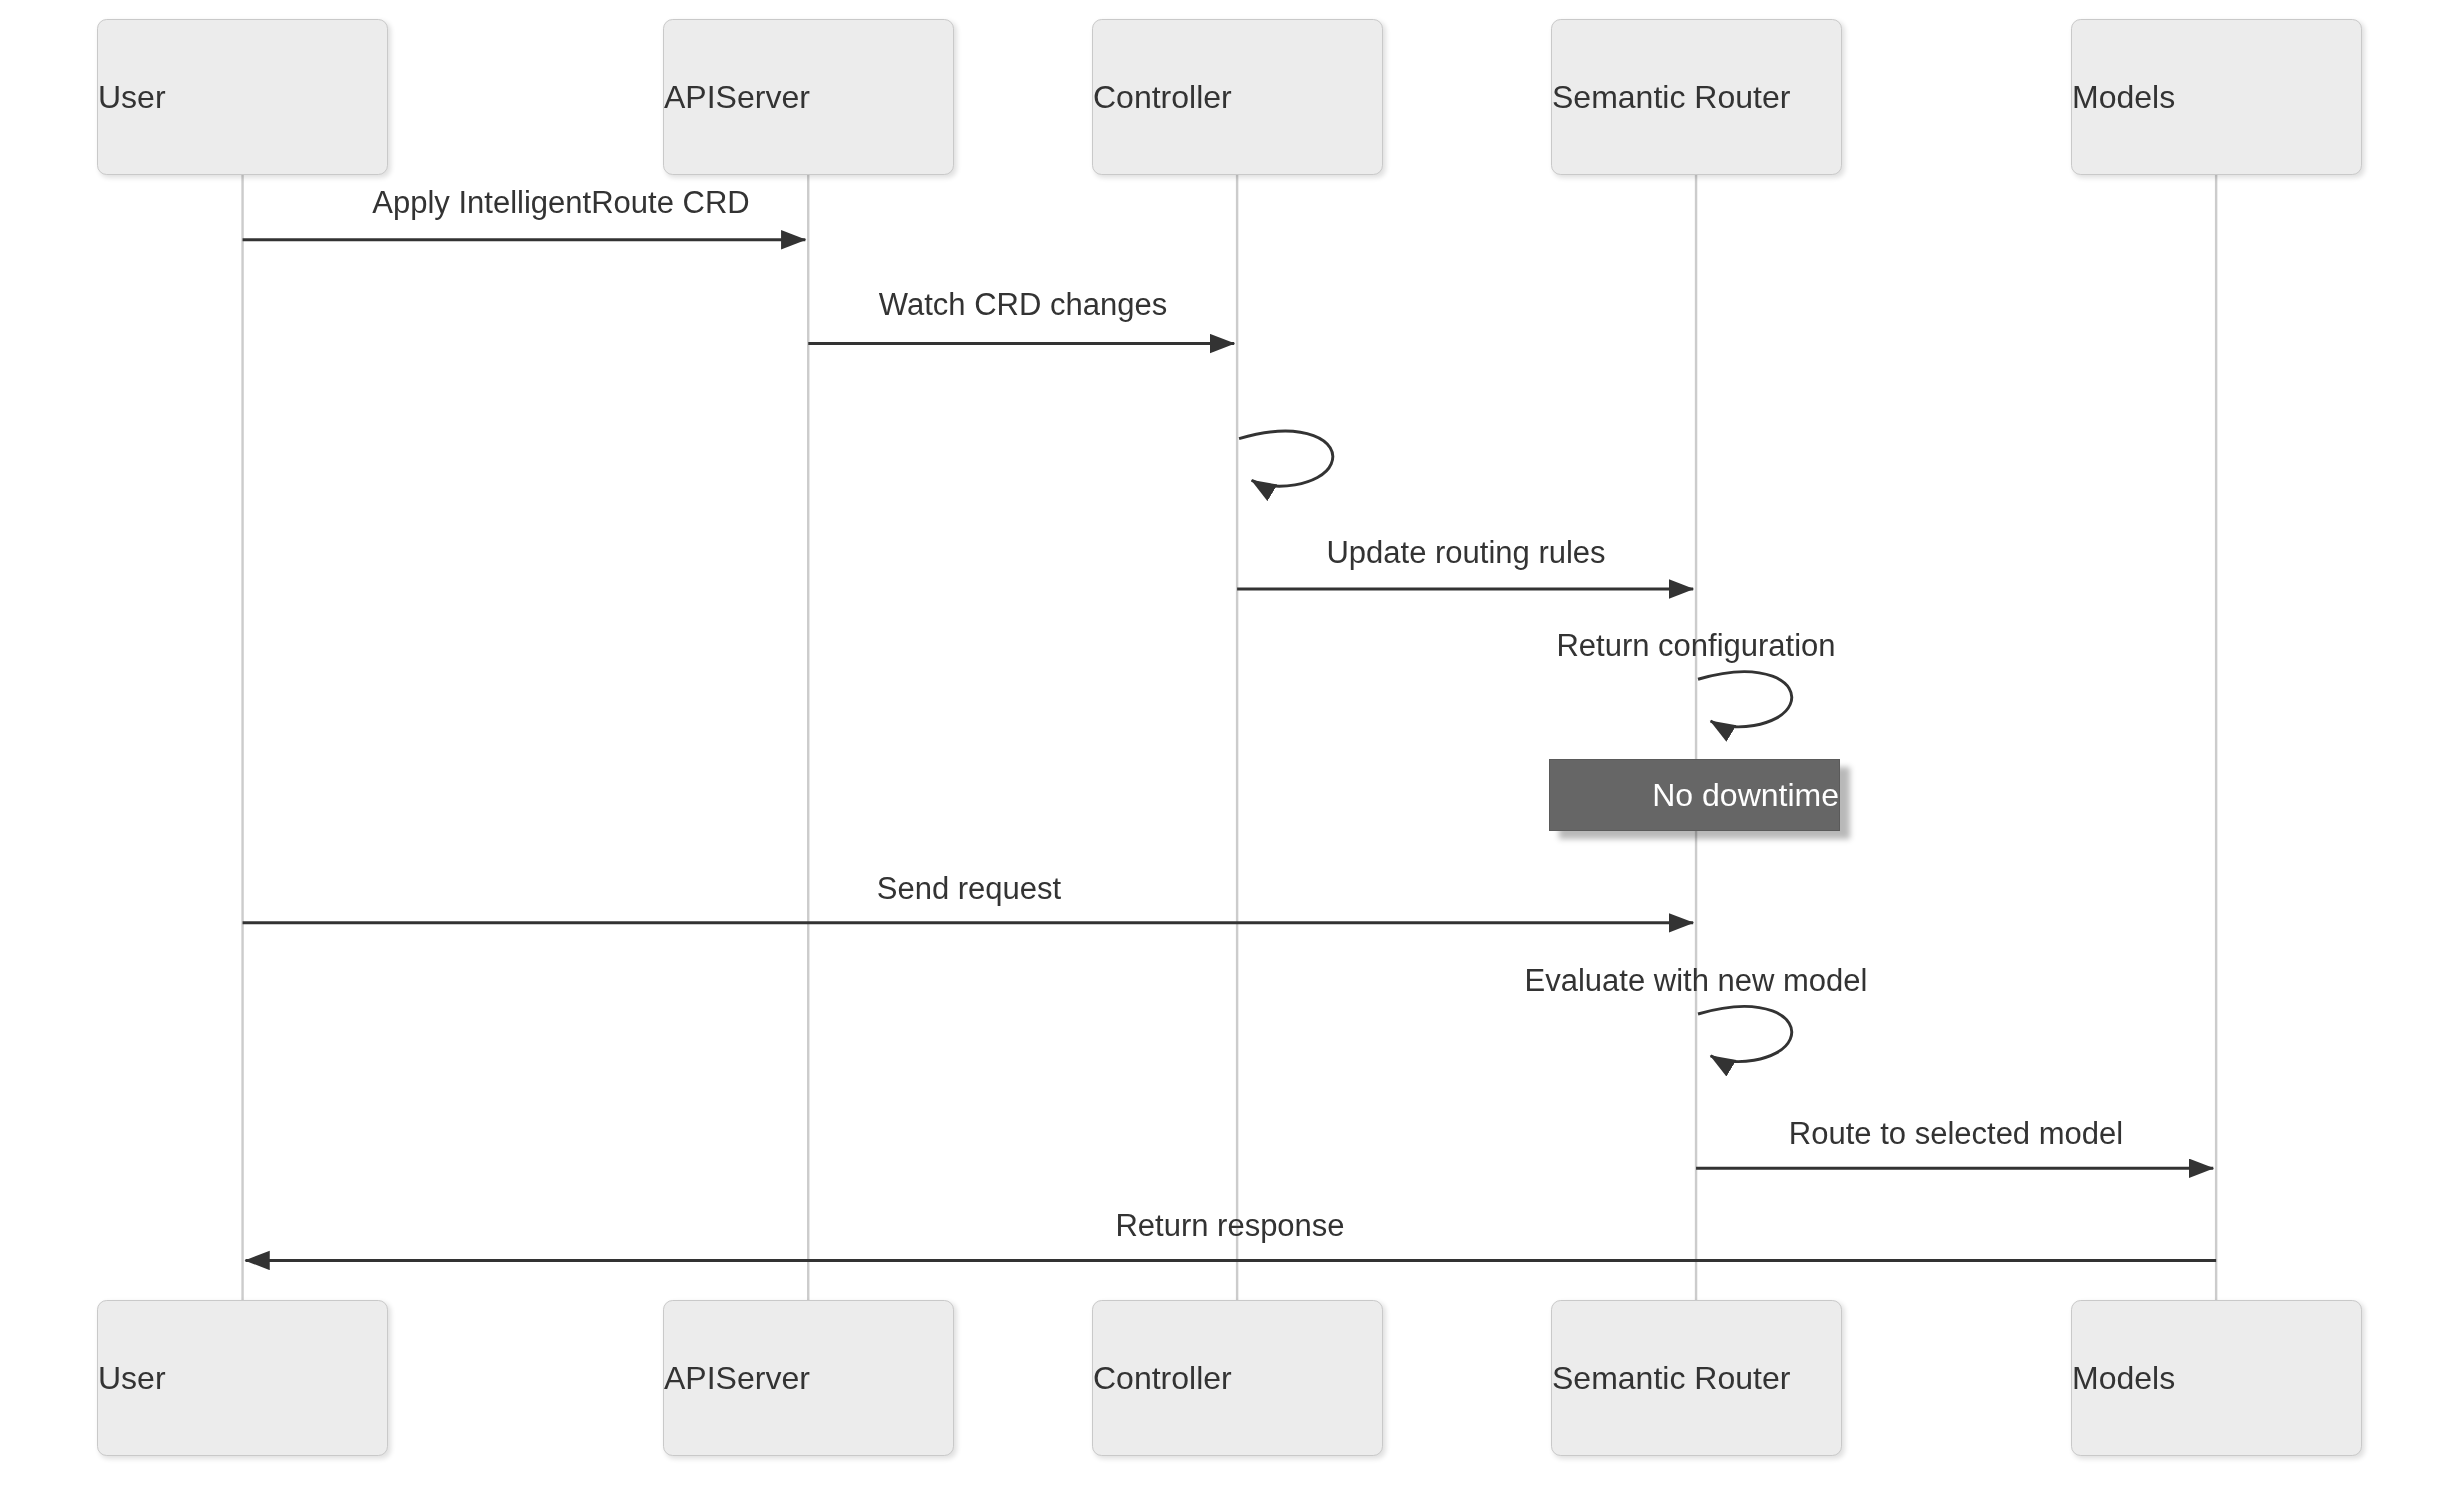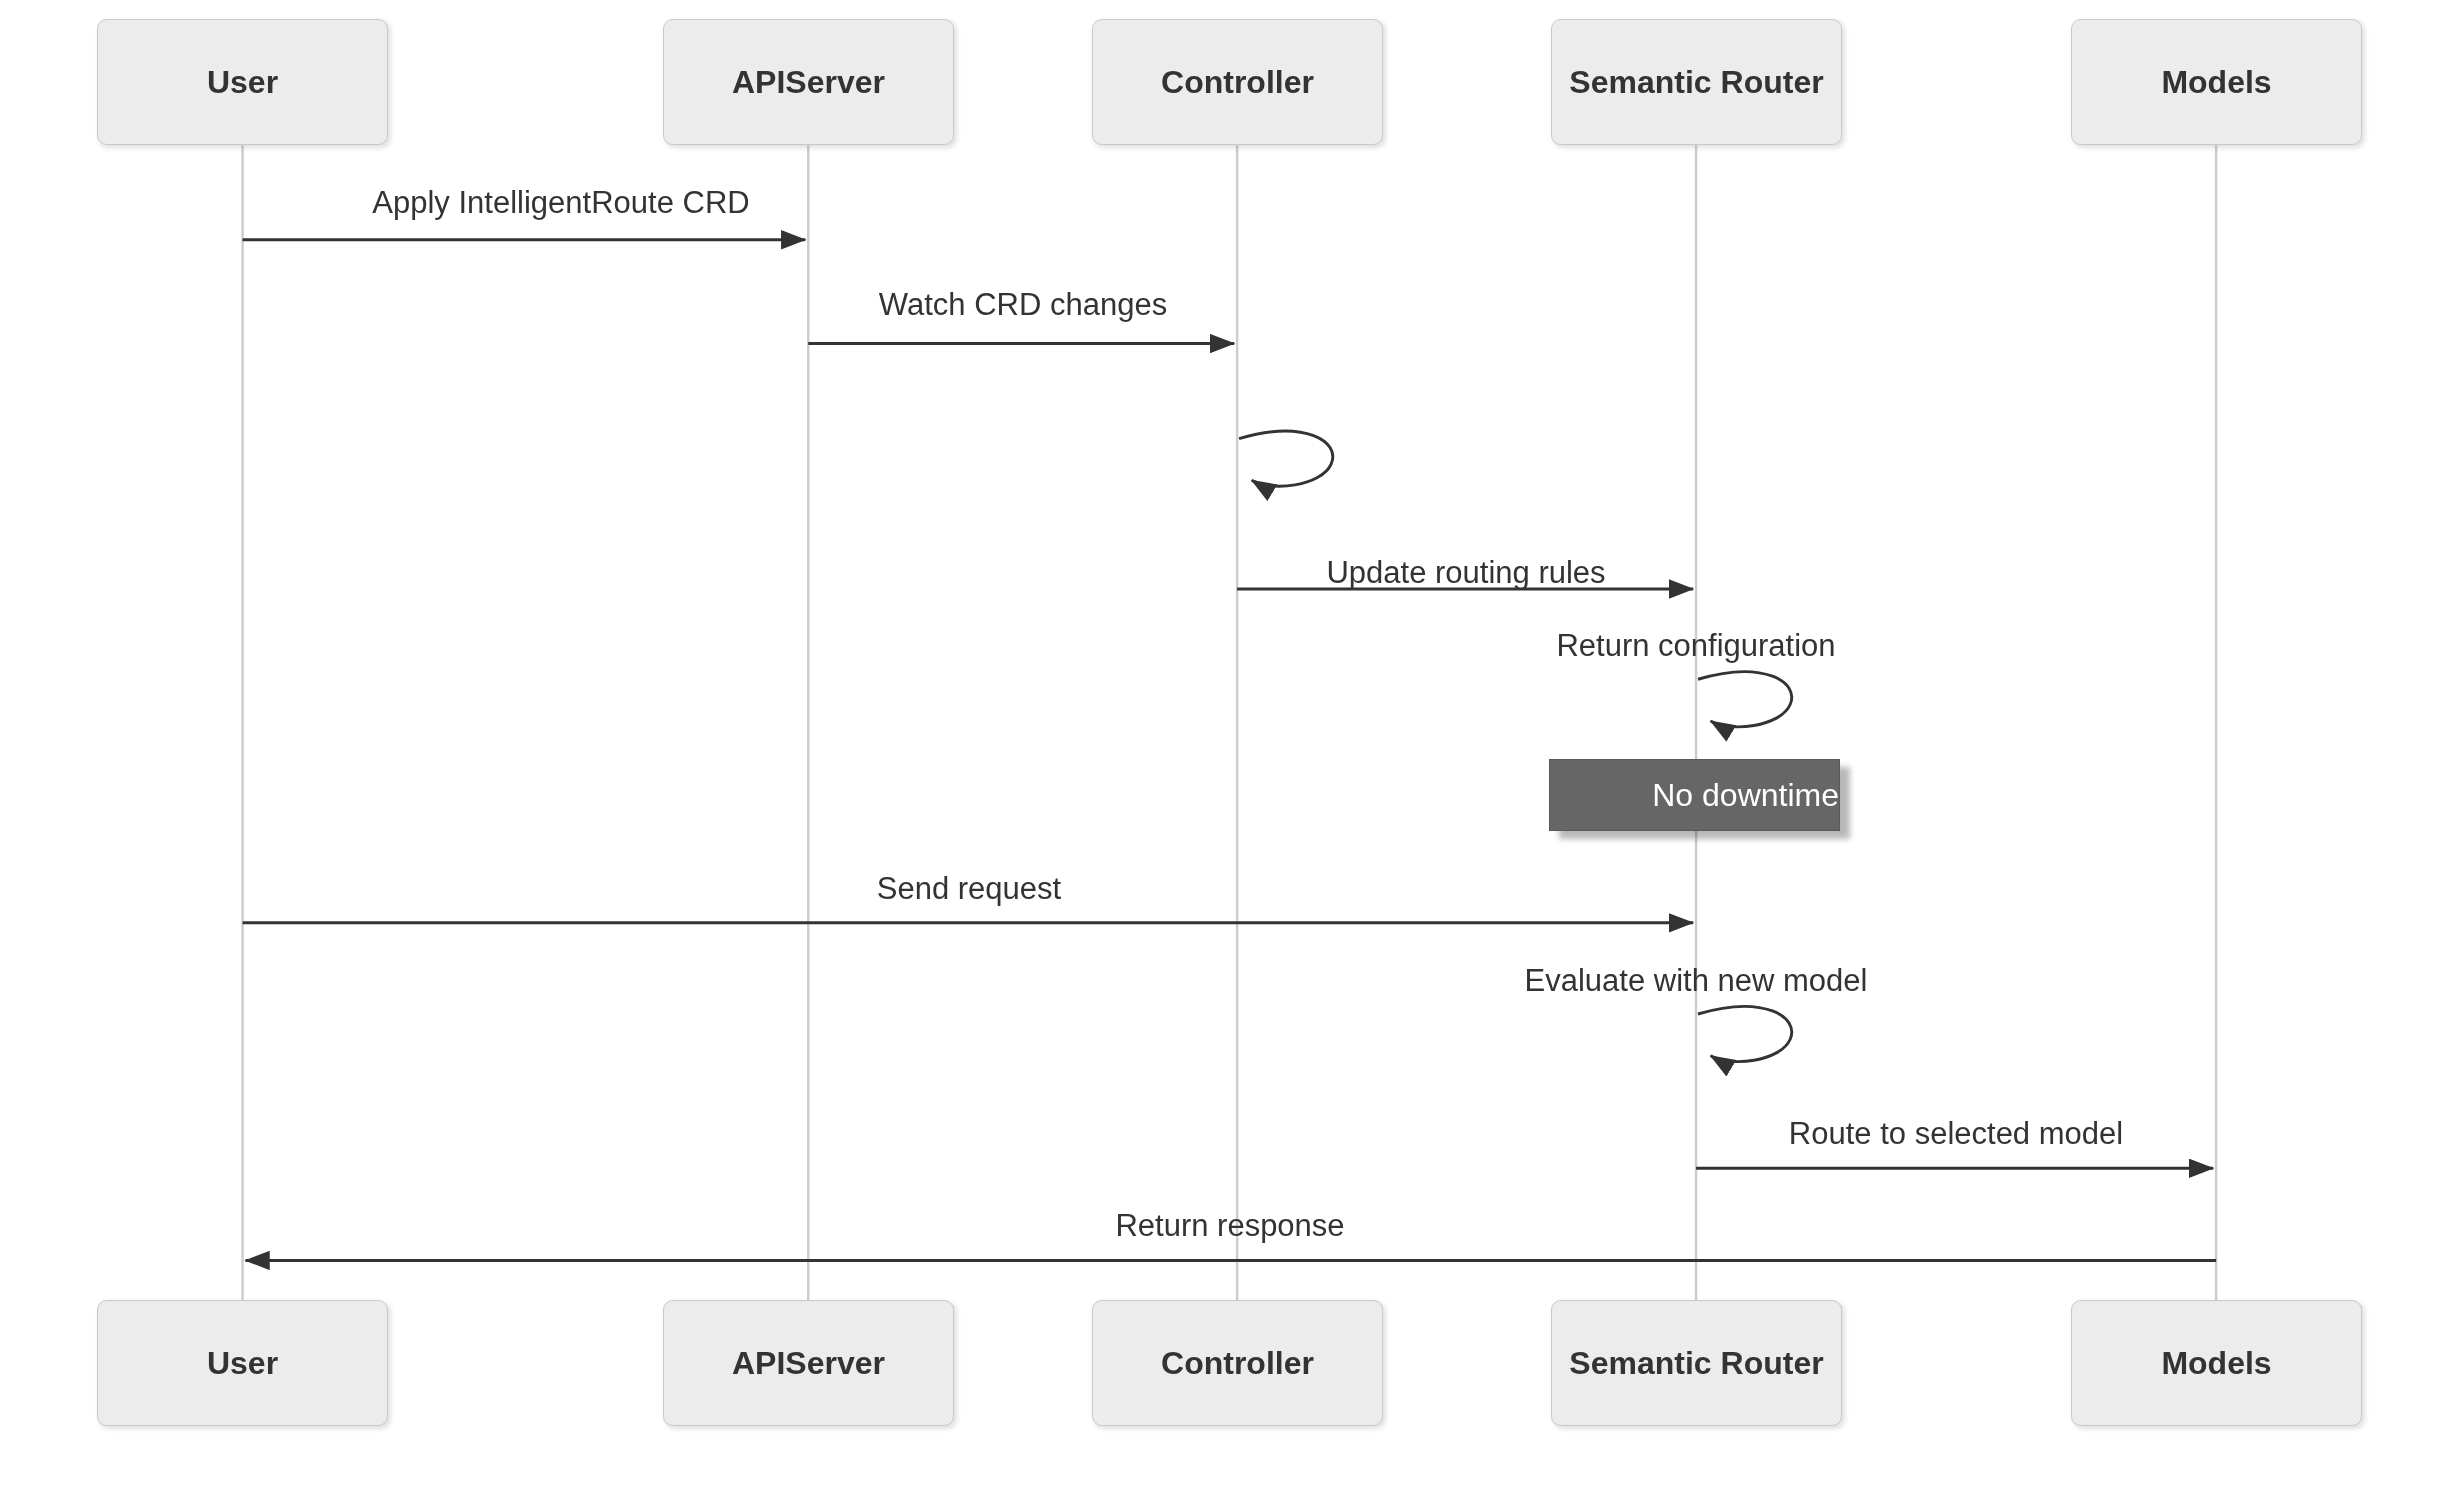--- a/index.html
+++ b/index.html
@@ -1,26 +1,26 @@
 <!DOCTYPE html>
 <html style="--background: #ffffff; --actor-fill: #ececec; --actor-border: #c9c9c9; --actor-text: #333333; --lifeline: #cccccc; --message-line: #333333; --message-text: #333333; --note-fill: #666666; --note-text: #ffffff;"><head>
 <meta charset="utf-8">
 <style>
   html,body{margin:0;padding:0;}
   body{background:var(--background,#ffffff);font-family:"Liberation Sans",sans-serif;}
   #canvas{position:relative;width:2449px;height:1506px;background:var(--background,#ffffff);overflow:hidden;}
 
   .actor{
-    position:absolute;width:291px;height:126px;box-sizing:border-box;
+    position:absolute;width:291px;height:156px;box-sizing:border-box;
     background:var(--actor-fill,#ececec);
     border:1.9px solid var(--actor-border,#c9c9c9);
     border-radius:9.7px;
     box-shadow:2.9px 2.9px 4.9px rgba(0,0,0,0.12);
-    display:flex;align-items:center;justify-content:center;
-    font-size:32px;color:var(--actor-text,#333333);font-weight:bold;
+    display:flex;align-items:center;justify-content:flex-start;
+    font-size:32px;color:var(--actor-text,#333333);
   }
   .msg{
     position:absolute;transform:translateX(-50%);
     white-space:nowrap;height:43px;line-height:43px;
     font-size:31px;color:var(--message-text,#333333);
   }
   .note{
     position:absolute;left:1549px;top:759px;width:291px;height:72px;box-sizing:border-box;
     background:var(--note-fill,#666666);
     border:1px solid #5a5a5a;
@@ -91,21 +91,21 @@
   </div>
   <div class="actor" style="left:1551px;top:1300px;">
     <span>Semantic Router</span>
   </div>
   <div class="actor" style="left:2071px;top:1300px;">
     <span>Models</span>
   </div>
 
   <div class="msg" style="left:525px;top:181px;margin-left:36px;">Apply IntelligentRoute CRD</div>
   <div class="msg" style="left:1023px;top:283px;">Watch CRD changes</div>
-  <div class="msg" style="left:1466px;top:531px;margin-top:20px;">Update routing rules</div>
+  <div class="msg" style="left:1466px;top:531px;">Update routing rules</div>
   <div class="msg" style="left:1696px;top:624px;">Return configuration</div>
   <div class="msg" style="left:969px;top:867px;">Send request</div>
   <div class="msg" style="left:1696px;top:959px;">Evaluate with new model</div>
   <div class="msg" style="left:1956px;top:1112px;">Route to selected model</div>
   <div class="msg" style="left:1230px;top:1204px;">Return response</div>
 
   <div class="note">
     <span>No downtime</span>
   </div>
 

